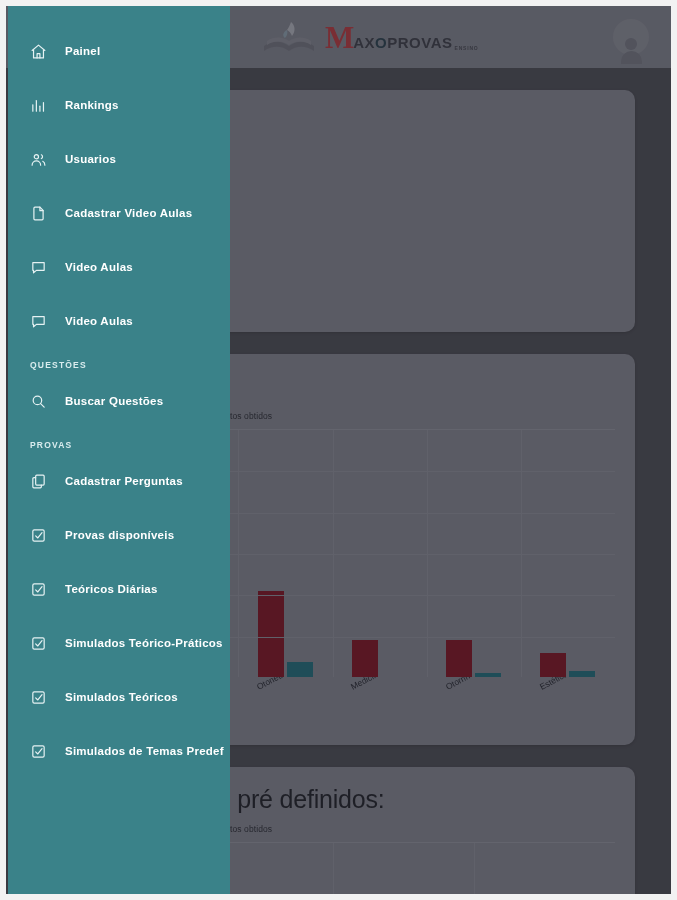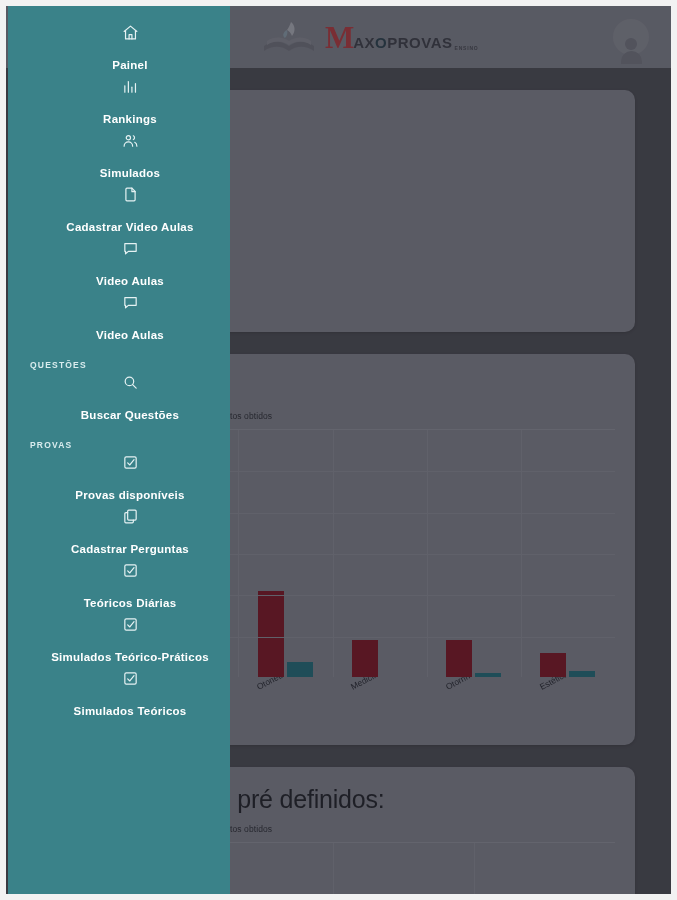--- a/index.html
+++ b/index.html
@@ -179,21 +179,20 @@
     background: #3a8289;
     overflow: hidden;
     padding-top: 18px;
   }
   .nav-item {
     display: flex; align-items: center;
     height: 54px;
     padding-left: 22px;
     gap: 18px;
     cursor: pointer;
-    flex-direction: column;
   }
   .nav-item .ico {
     width: 17px; height: 17px; flex: 0 0 17px;
     display: flex; align-items: center; justify-content: center;
     color: #e6f2f3;
   }
   .nav-item .ico svg { width: 17px; height: 17px; display: block; }
   .nav-label {
     font-size: 11.5px; color: #ffffff; font-weight: 700;
     letter-spacing: .25px;
@@ -358,21 +357,21 @@
       </div>
       <div class="nav-item">
         <span class="ico">
           <svg viewBox="0 0 24 24" fill="none" stroke="currentColor" stroke-width="1.7" stroke-linecap="round" stroke-linejoin="round">
             <circle cx="9" cy="8" r="3"></circle>
             <path d="M3 20c0-3.3 2.7-6 6-6s6 2.7 6 6"></path>
             <path d="M16 5.3a3 3 0 0 1 0 5.4"></path>
             <path d="M18 14.5c2 .9 3 2.9 3 5.5"></path>
           </svg>
         </span>
-        <span class="nav-label">Simulados</span>
+        <span class="nav-label">Usuarios</span>
       </div>
       <div class="nav-item">
         <span class="ico">
           <svg viewBox="0 0 24 24" fill="none" stroke="currentColor" stroke-width="1.7" stroke-linecap="round" stroke-linejoin="round">
             <path d="M14 3H7a1.5 1.5 0 0 0-1.5 1.5v15A1.5 1.5 0 0 0 7 21h10a1.5 1.5 0 0 0 1.5-1.5V7.5z"></path>
             <path d="M14 3v5h4.5"></path>
           </svg>
         </span>
         <span class="nav-label">Cadastrar Video Aulas</span>
       </div>
@@ -399,38 +398,38 @@
             <circle cx="10.5" cy="10.5" r="6"></circle>
             <path d="M15 15l5 5"></path>
           </svg>
         </span>
         <span class="nav-label">Buscar Questões</span>
       </div>
       <div class="nav-heading">PROVAS</div>
       <div class="nav-item">
         <span class="ico">
           <svg viewBox="0 0 24 24" fill="none" stroke="currentColor" stroke-width="1.7" stroke-linecap="round" stroke-linejoin="round">
+            <rect x="8" y="3" width="12" height="14" rx="1.5"></rect>
+            <path d="M16 17v2.5A1.5 1.5 0 0 1 14.5 21H5.5A1.5 1.5 0 0 1 4 19.5V8a1.5 1.5 0 0 1 1.5-1.5H8"></path>
+          </svg>
+        </span>
+        <span class="nav-label">Cadastrar Perguntas</span>
+      </div>
+      <div class="nav-item">
+        <span class="ico">
+          <svg viewBox="0 0 24 24" fill="none" stroke="currentColor" stroke-width="1.7" stroke-linecap="round" stroke-linejoin="round">
             <rect x="4" y="4" width="16" height="16" rx="2"></rect>
             <path d="M8 12.5l3 3 6-7.5"></path>
           </svg>
         </span>
         <span class="nav-label">Provas disponíveis</span>
       </div>
       <div class="nav-item">
         <span class="ico">
           <svg viewBox="0 0 24 24" fill="none" stroke="currentColor" stroke-width="1.7" stroke-linecap="round" stroke-linejoin="round">
-            <rect x="8" y="3" width="12" height="14" rx="1.5"></rect>
-            <path d="M16 17v2.5A1.5 1.5 0 0 1 14.5 21H5.5A1.5 1.5 0 0 1 4 19.5V8a1.5 1.5 0 0 1 1.5-1.5H8"></path>
-          </svg>
-        </span>
-        <span class="nav-label">Cadastrar Perguntas</span>
-      </div>
-      <div class="nav-item">
-        <span class="ico">
-          <svg viewBox="0 0 24 24" fill="none" stroke="currentColor" stroke-width="1.7" stroke-linecap="round" stroke-linejoin="round">
             <rect x="4" y="4" width="16" height="16" rx="2"></rect>
             <path d="M8 12.5l3 3 6-7.5"></path>
           </svg>
         </span>
         <span class="nav-label">Teóricos Diárias</span>
       </div>
       <div class="nav-item">
         <span class="ico">
           <svg viewBox="0 0 24 24" fill="none" stroke="currentColor" stroke-width="1.7" stroke-linecap="round" stroke-linejoin="round">
             <rect x="4" y="4" width="16" height="16" rx="2"></rect>
@@ -441,15 +440,24 @@
       </div>
       <div class="nav-item">
         <span class="ico">
           <svg viewBox="0 0 24 24" fill="none" stroke="currentColor" stroke-width="1.7" stroke-linecap="round" stroke-linejoin="round">
             <rect x="4" y="4" width="16" height="16" rx="2"></rect>
             <path d="M8 12.5l3 3 6-7.5"></path>
           </svg>
         </span>
         <span class="nav-label">Simulados Teóricos</span>
       </div>
+      <div class="nav-item">
+        <span class="ico">
+          <svg viewBox="0 0 24 24" fill="none" stroke="currentColor" stroke-width="1.7" stroke-linecap="round" stroke-linejoin="round">
+            <rect x="4" y="4" width="16" height="16" rx="2"></rect>
+            <path d="M8 12.5l3 3 6-7.5"></path>
+          </svg>
+        </span>
+        <span class="nav-label">Simulados de Temas Predef</span>
+      </div>
     </nav>
 
 </div>
 
 </body></html>

